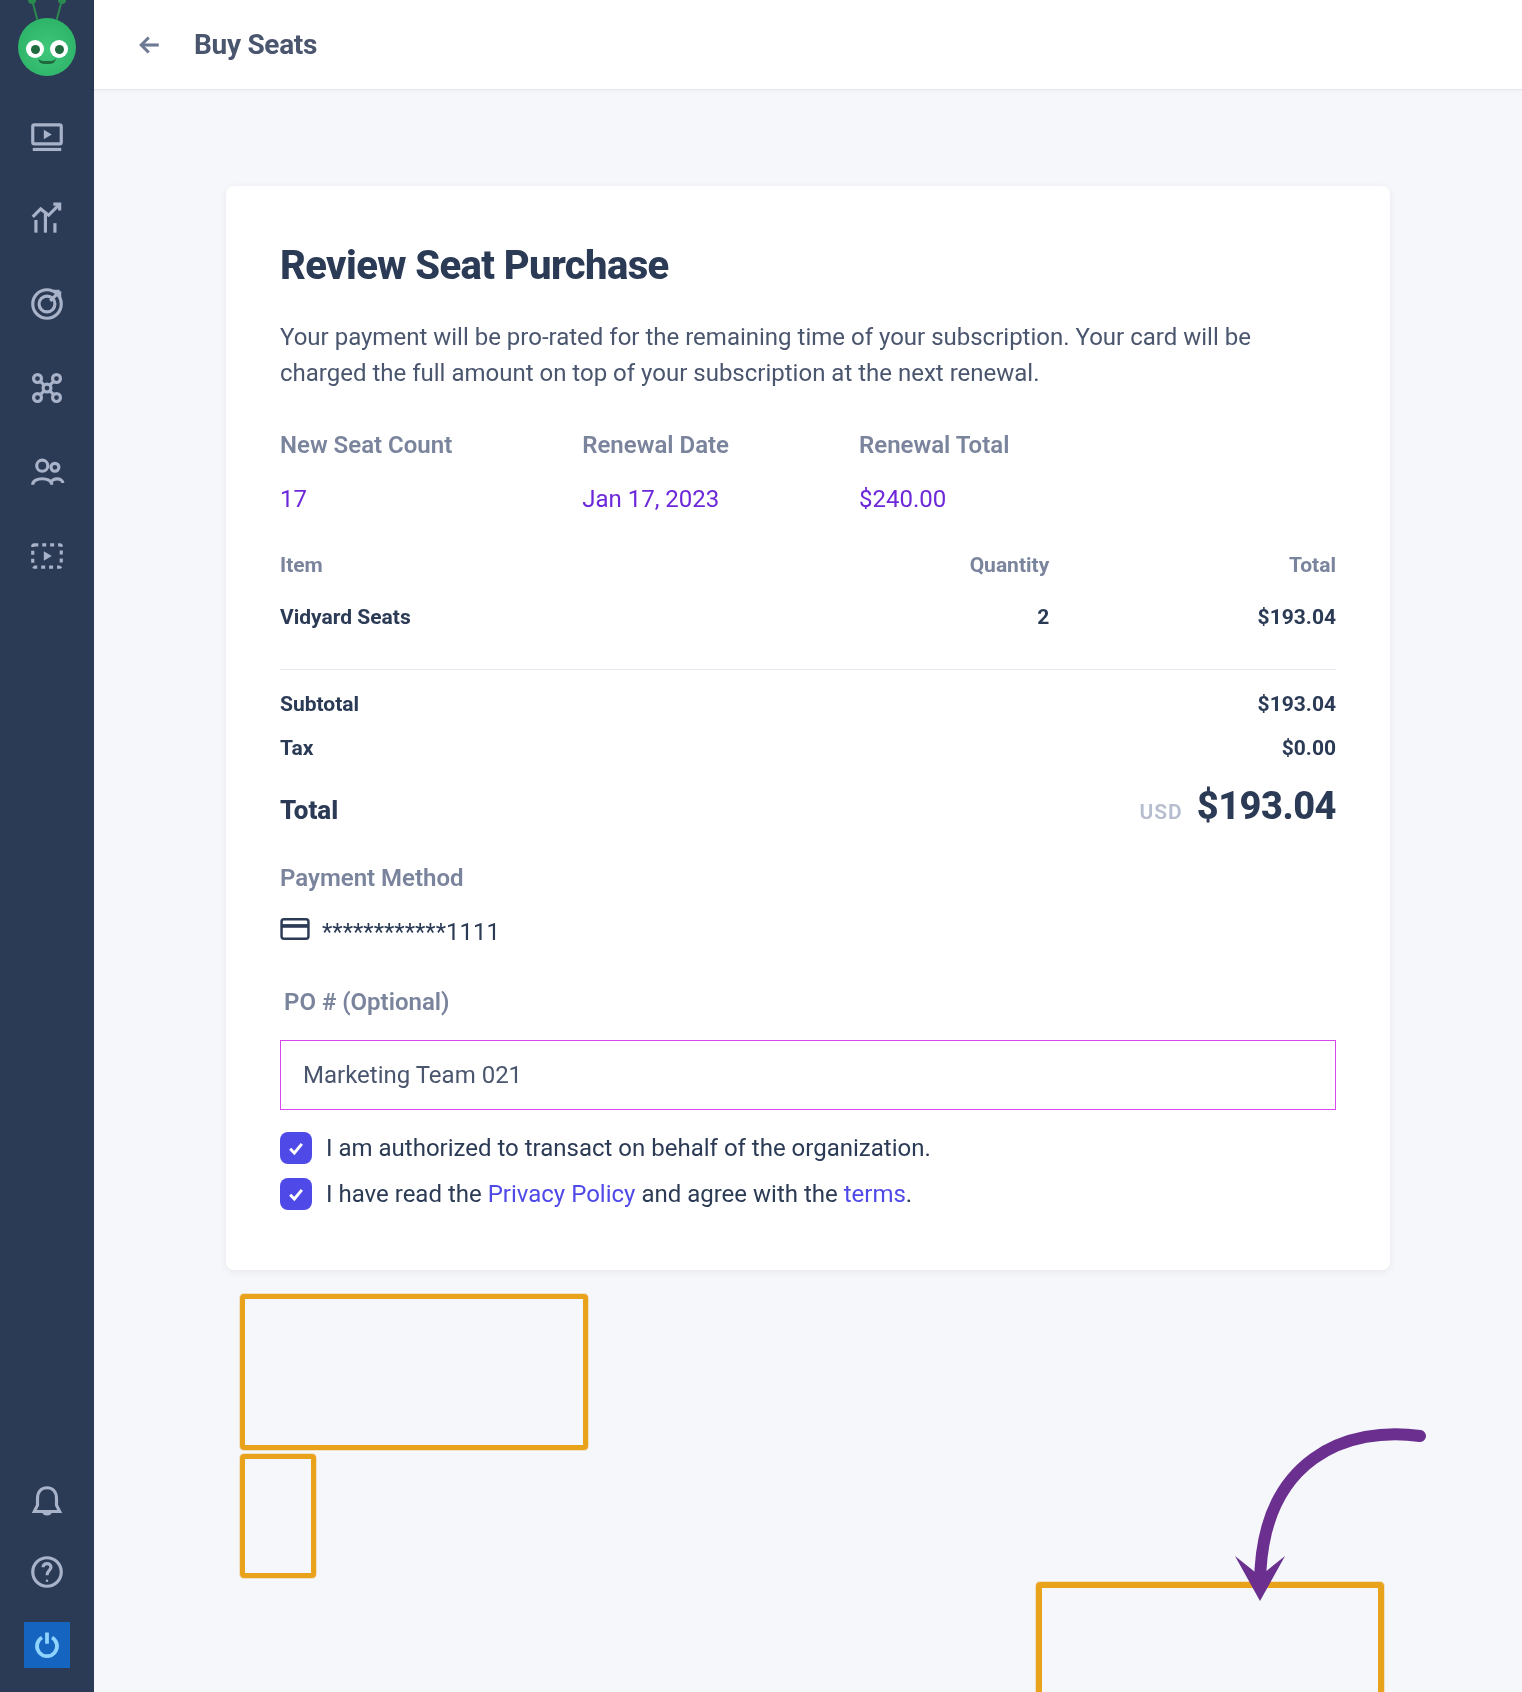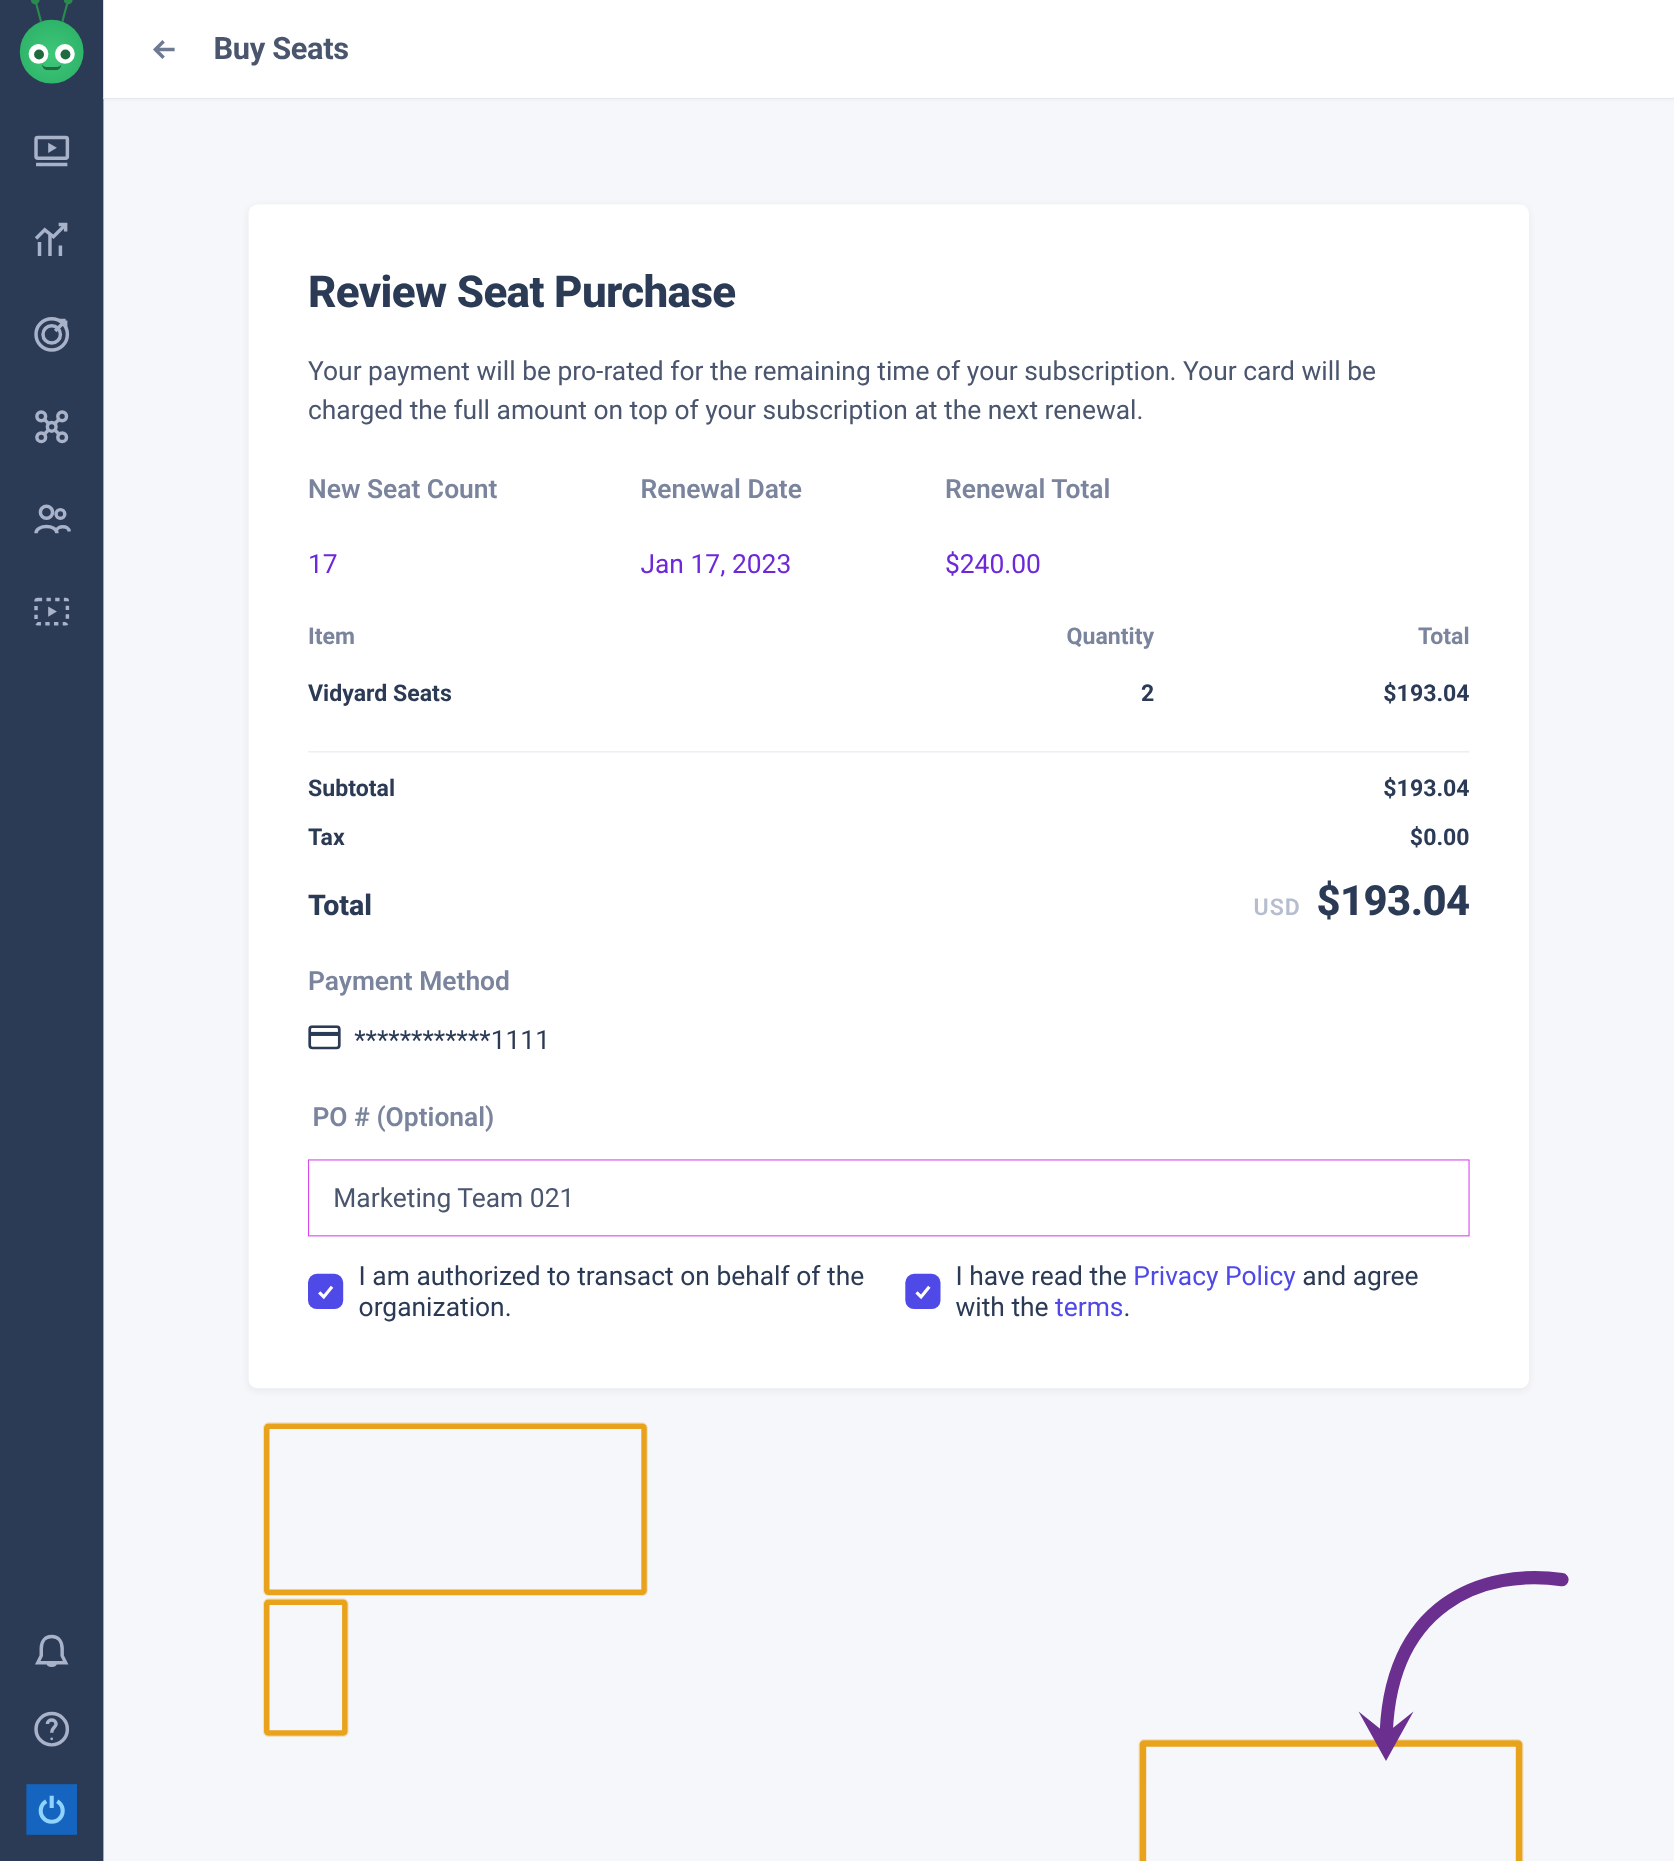--- a/index.html
+++ b/index.html
@@ -86,21 +86,21 @@
     background: #fff;
     border-radius: 8px;
     box-shadow: 0 2px 8px rgba(0,0,0,0.06);
     padding: 56px 54px 60px 54px;
     position: relative;
   }
   .card h1 { font-size: 40px; font-weight: 800; color: #2b3a55; letter-spacing: -0.6px; margin-bottom: 30px; }
   .card p.desc { font-size: 24px; color: #4a556e; line-height: 1.5; margin-bottom: 40px; max-width: 1060px; }
 
   .cols { display: flex; gap: 130px; margin-bottom: 40px; }
-  .col .label { font-size: 24px; font-weight: 600; color: #7a849c; margin-bottom: 40px; }
+  .col .label { font-size: 24px; font-weight: 600; color: #7a849c; margin-bottom: 26px; }
   .col .value { font-size: 24px; color: #6d28d9; }
 
   .section-label { font-size: 24px; font-weight: 700; color: #7a849c; margin-bottom: 24px; }
 
   .tbl { width: 100%; border-collapse: collapse; }
   .tbl thead th {
     font-size: 21px; font-weight: 700; color: #7a849c; text-align: left; padding-bottom: 20px;
   }
   .tbl thead th.qty, .tbl thead th.tot { text-align: right; }
   .tbl tbody td { font-size: 21px; font-weight: 700; color: #2b3a55; padding: 8px 0 28px 0; }
@@ -120,21 +120,21 @@
   .pm-line { display: flex; align-items: center; gap: 12px; font-size: 24px; font-weight: 400; color: #2b3a55; }
   .cc-icon svg { width: 30px; height: 22px; }
 
   .po-block { margin-top: 36px; position: relative; }
   .po-label { font-size: 24px; font-weight: 600; color: #7a849c; margin-bottom: 20px; display: inline-block; padding: 6px 4px 4px 4px; }
   .po-input {
     width: 100%; font-size: 24px; padding: 20px 22px; border: 1px solid #d946ef; border-radius: 0;
     color: #4a556e; outline: none; font-family: inherit;
   }
 
-  .checks { margin-top: 22px; display: flex; flex-direction: row; gap: 14px; position: relative; }
+  .checks { margin-top: 22px; display: flex; flex-direction: column; gap: 14px; position: relative; }
   .check-row { display: flex; align-items: center; gap: 14px; font-size: 24px; color: #2b3a55; }
   .check-row .cb {
     width: 32px; height: 32px; border-radius: 8px; background: #4f49e8;
     display: flex; align-items: center; justify-content: center; flex-shrink: 0;
   }
   .check-row .cb svg { width: 20px; height: 20px; stroke: #fff; stroke-width: 3.5; fill: none; }
   .check-row a { color: #4f49e8; text-decoration: none; }
 
   .actions { display: flex; justify-content: flex-end; gap: 8px; margin-top: 44px; align-items: center; position: relative; }
   .btn { font-size: 24px; font-weight: 700; padding: 18px 28px; border-radius: 8px; cursor: pointer; border: 1px solid transparent; }

